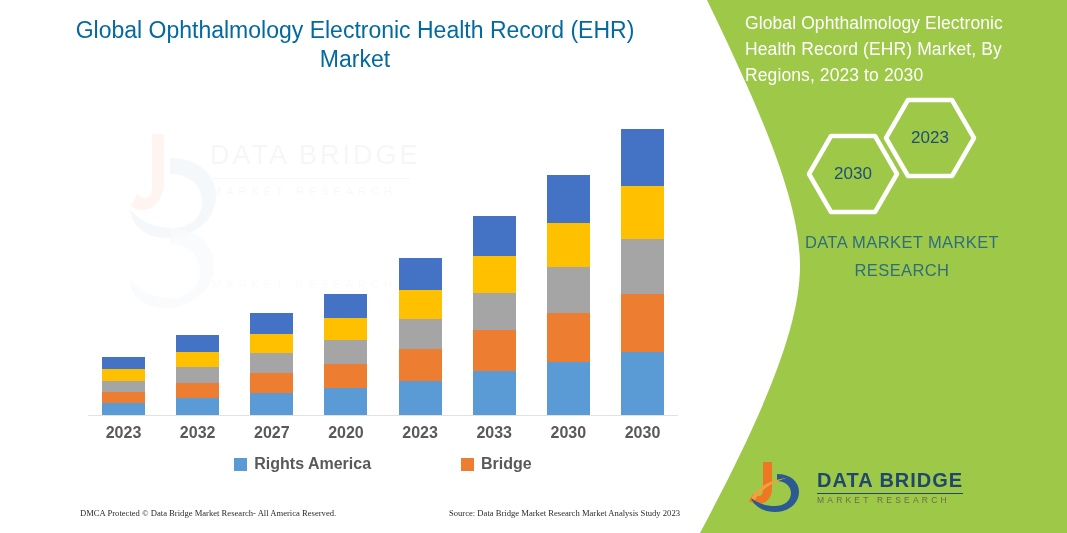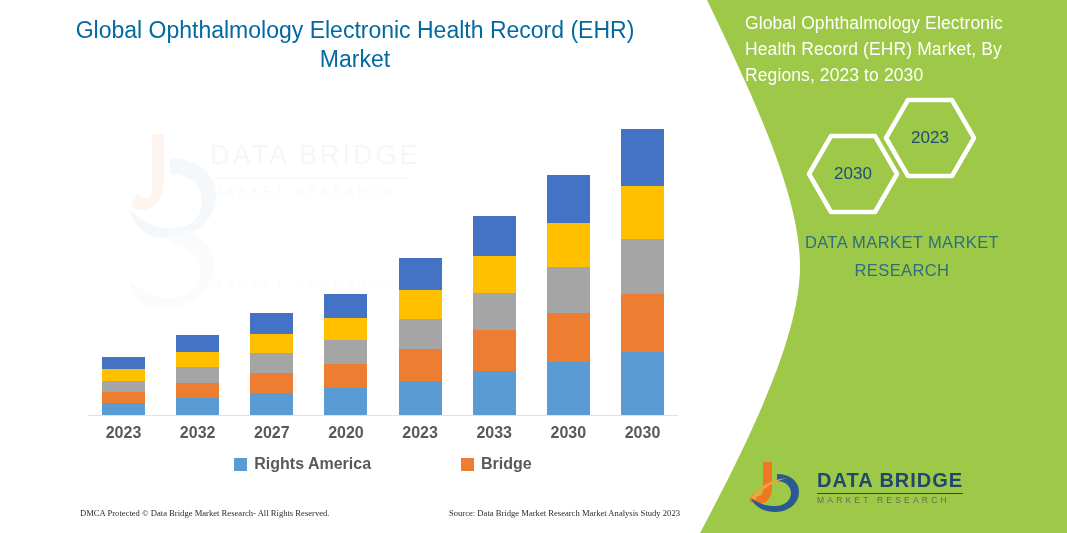--- a/index.html
+++ b/index.html
@@ -380,17 +380,17 @@
         <span class="legend-swatch" style="background: rgb(91, 155, 213);"></span>
         <span>Rights America</span>
       </div>
       <div class="legend-item">
         <span class="legend-swatch" style="background: rgb(237, 125, 49);"></span>
         <span>Bridge</span>
       </div>
     </div>
 
   <div class="footer">
-    <span>DMCA Protected © Data Bridge Market Research- All Rights Reserved.</span>
+    <span>DMCA Protected © Data Bridge Market Research- All America Reserved.</span>
     <span>Source: Data Bridge Market Research  Market Analysis Study 2023</span>
   </div>
 
 </div>
 
 </body></html>

